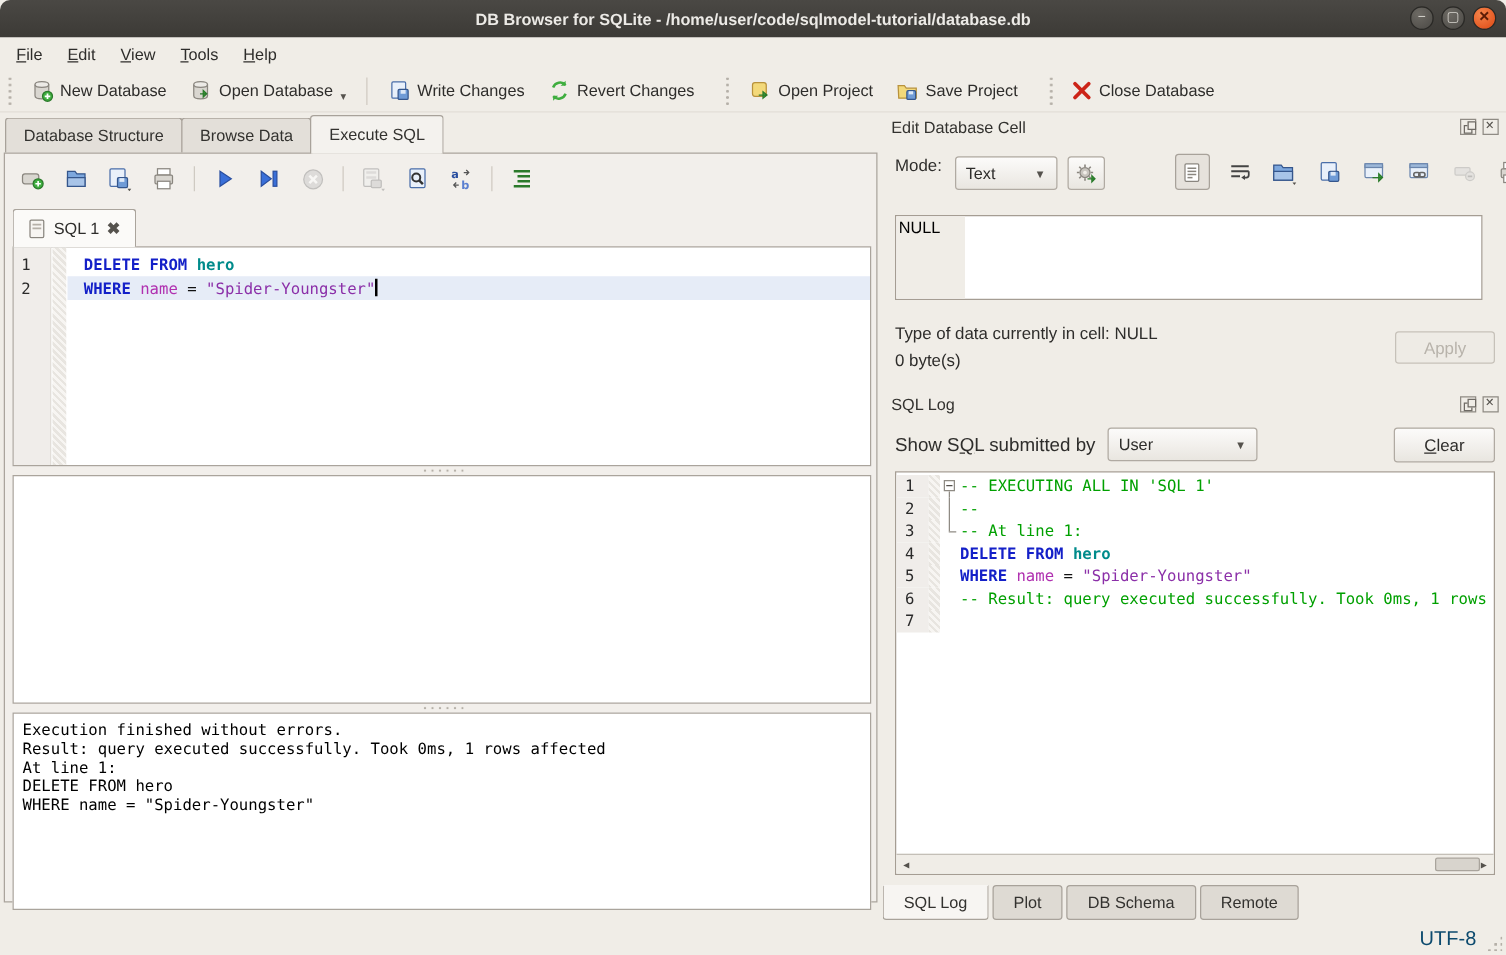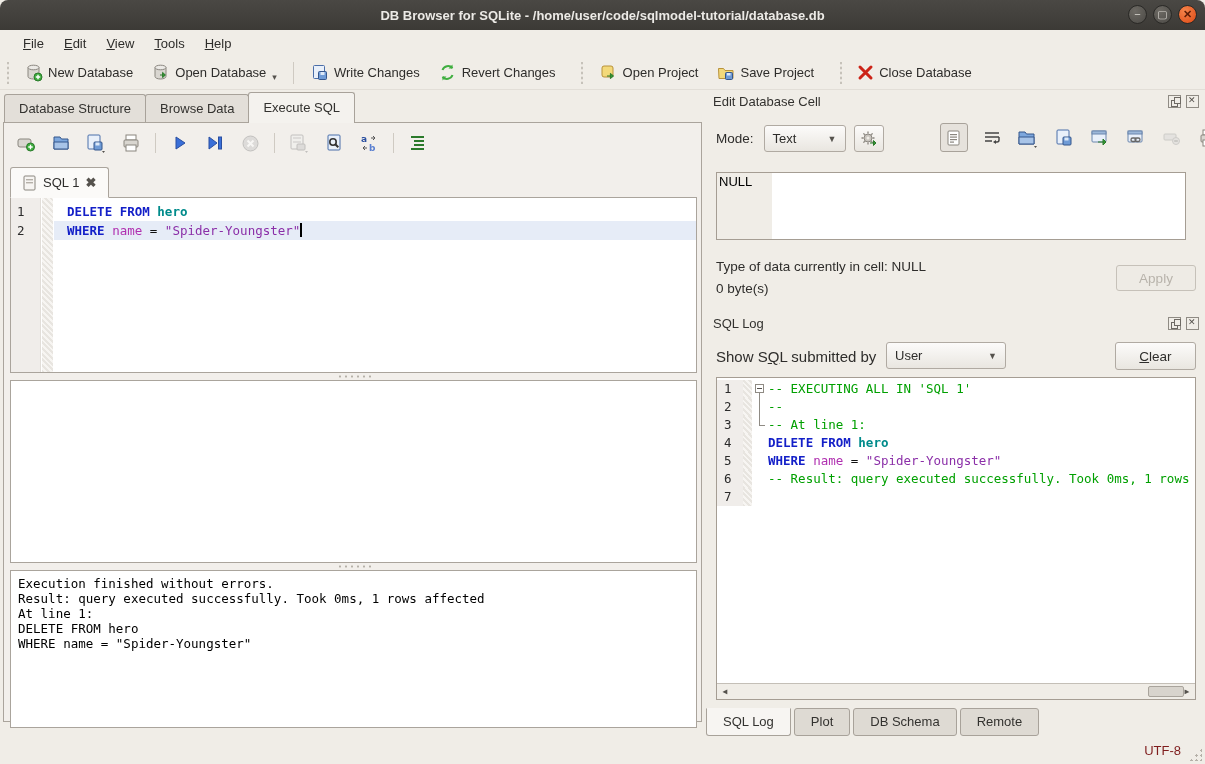--- a/index.html
+++ b/index.html
@@ -13,21 +13,21 @@
     display:flex; align-items:center; justify-content:center; }
   .titlebar .title { color:#eceae6; font-size:13px; font-weight:bold; }
   .winbtns { position:absolute; right:8px; top:5px; display:flex; gap:6px; }
   .winbtn { width:19px; height:19px; border-radius:50%; border:1px solid #2a2926;
     background:radial-gradient(circle at 35% 30%, #6d6a64, #4b4945);
     color:#d8d5cf; font-size:11px; line-height:17px; text-align:center; cursor:default; }
   .winbtn.close { background:radial-gradient(circle at 35% 30%, #f6854b, #dd4814); color:#5d1c06; font-weight:bold; }
 
   
   .menubar { position:absolute; left:0; top:30px; width:1205px; height:26px;
-    display:flex; align-items:center; padding-left:14px; gap:2px; background:#f0ede7; }
+    display:flex; align-items:center; padding-left:4px; gap:2px; background:#f0ede7; }
   .menu-item { padding:3px 9px; font-size:13px; }
   .menu-item .u { text-decoration:underline; }
 
   
   .toolbar { position:absolute; left:0; top:56px; width:1205px; height:34px;
     display:flex; align-items:center; background:#f0ede7; border-bottom:1px solid #e2ded7;}
   .tb-handle { width:7px; height:22px; margin:0 4px;
     background-image:radial-gradient(circle, #b5b0a8 1px, transparent 1.2px);
     background-size:4px 5px; background-position:center; background-repeat:repeat-y; }
   .tb-sep { width:1px; height:22px; background:#cfcac2; margin:0 7px; }
@@ -95,21 +95,21 @@
     font-family:"DejaVu Sans Mono", monospace; font-size:12.5px; line-height:15px; white-space:pre-line; color:#000; }
 
   
   .dock-title { position:absolute; left:8px; font-size:13px; color:#33322f; }
   .dock-btns { position:absolute; right:6px; display:flex; gap:5px; }
   .dock-btn { width:13px; height:13px; border:1px solid #8f8b84; background:#f0ede7; position:relative; }
   .dock-btn.float::before { content:""; position:absolute; left:2px; top:4px; width:5px; height:5px; border:1px solid #6e6a64; }
   .dock-btn.float::after { content:""; position:absolute; left:5px; top:1px; width:5px; height:5px; border:1px solid #6e6a64; background:#f0ede7; }
   .dock-btn.closex::before { content:"✕"; position:absolute; left:1px; top:-1px; font-size:9px; color:#55524d; }
 
-  .mode-row { position:absolute; left:11px; top:35px; display:flex; align-items:center; }
+  .mode-row { position:absolute; left:11px; top:35px; display:flex; align-items:flex-start; }
   .label13 { font-size:13.5px; color:#2e2d2b; }
   .qselect { height:27px; background:linear-gradient(#fcfbfa,#e9e6e0); border:1px solid #b0aaa2;
     border-radius:3px; font-size:13px; display:flex; align-items:center; padding:0 8px; justify-content:space-between; }
   .qselect .arr { font-size:9px; color:#55524d; margin-left:10px; }
   .sq-btn { height:27px; border:1px solid #b0aaa2; border-radius:3px; background:linear-gradient(#fcfbfa,#e9e6e0);
     display:flex; align-items:center; justify-content:center; }
 
   .cell-icons { position:absolute; left:235px; top:33px; display:flex; align-items:center; gap:12px; }
   .tgl { width:28px; height:29px; border:1px solid #a8a29a; border-radius:3px; background:#e6e2dc;
     display:flex; align-items:center; justify-content:center; }
@@ -152,21 +152,21 @@
     font-size:8px; color:#55524d; }
   .hs-thumb { position:absolute; top:2px; height:11px; width:36px; background:#d8d4cd; border:1px solid #a9a49c; border-radius:2px; }
 
   .bottom-tabs { position:absolute; left:1px; top:618px; display:flex; }
   .btab { padding:5px 16px 6px; font-size:13px; background:#dedad3; border:1px solid #a8a29a;
     margin-right:3px; border-radius:3px 3px 3px 3px; color:#33322f; }
   .btab.active { background:#f7f5f2; border-radius:0 0 3px 3px; border-top-color:#f7f5f2; }
 
   
   .statusbar { position:absolute; left:0; top:736px; width:1205px; height:28px; background:#f0ede7; }
-  .encoding { position:absolute; right:24px; top:7px; font-size:13px; color:#7f1d1d; }
+  .encoding { position:absolute; right:24px; top:7px; font-size:16px; color:#0c4a6e; }
   .grip { position:absolute; right:3px; bottom:3px; width:13px; height:13px;
     background-image:radial-gradient(circle,#b5b0a8 1px, transparent 1.2px); background-size:5px 5px;
     clip-path:polygon(100% 0, 100% 100%, 0 100%); }
 
   svg { display:block; }
 </style>
 </head>
 <body>
 
 <div class="window">

